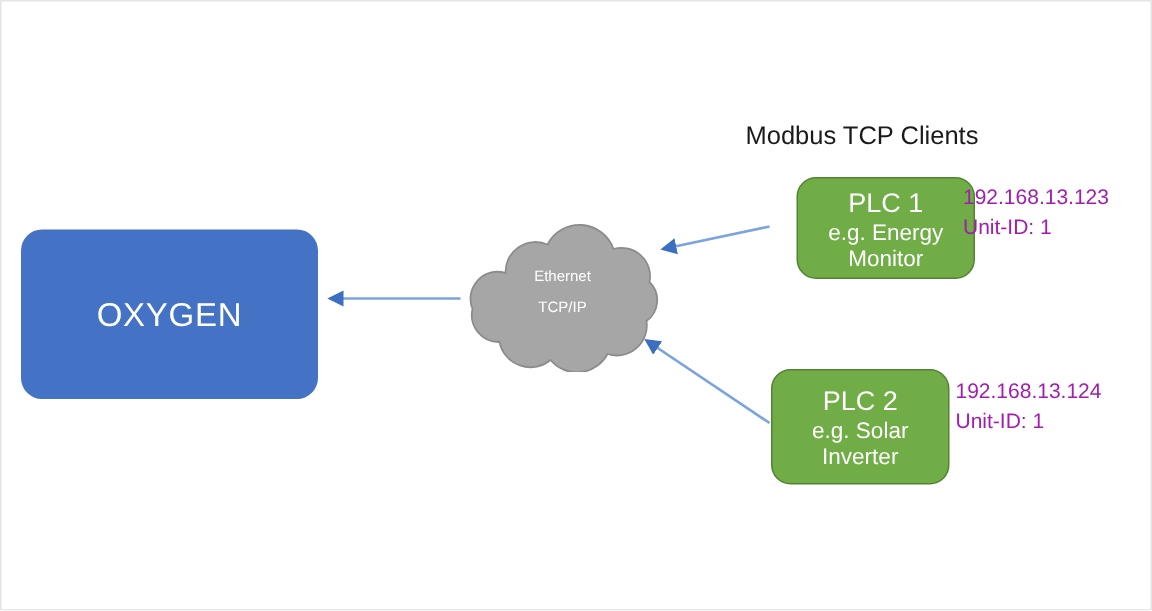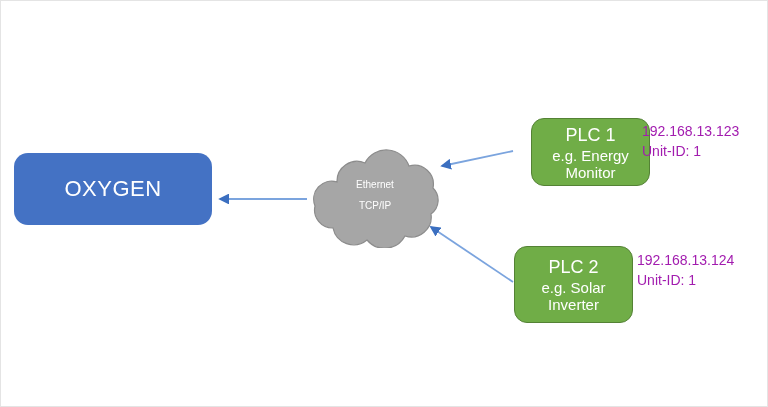--- a/index.html
+++ b/index.html
@@ -27,21 +27,21 @@
     height: 407px;
     pointer-events: none;
   }
 
   
   .oxygen-box {
     position: absolute;
     left: 13px;
     top: 152px;
     width: 198px;
-    height: 72px;
+    height: 113px;
     background: #4472C4;
     border-radius: 14px;
     display: flex;
     align-items: center;
     justify-content: center;
   }
   .oxygen-label {
     color: #ffffff;
     font-size: 22px;
     letter-spacing: 0.5px;
@@ -155,20 +155,21 @@
                A20,20 0 0,1 104,92 A23,23 0 0,1 66,96
                A21,21 0 0,1 32,84 A18,18 0 0,1 14,62
                A18,18 0 0,1 36,38 Z" fill="#A6A6A6" stroke="#8C8C8C" stroke-width="1.2"></path>
     </svg>
     <div class="cloud-text">
       <span>Ethernet</span>
       <span>TCP/IP</span>
     </div>
   </div>
 
+  <div class="section-title">Modbus TCP Clients</div>
 
   <div class="plc-box" id="plc1-box">
     <span class="plc-title">PLC 1</span>
     <span class="plc-sub">e.g. Energy</span>
     <span class="plc-sub">Monitor</span>
   </div>
   <div class="info-block" id="plc1-info">
     <div>192.168.13.123</div>
     <div>Unit-ID: 1</div>
   </div>

